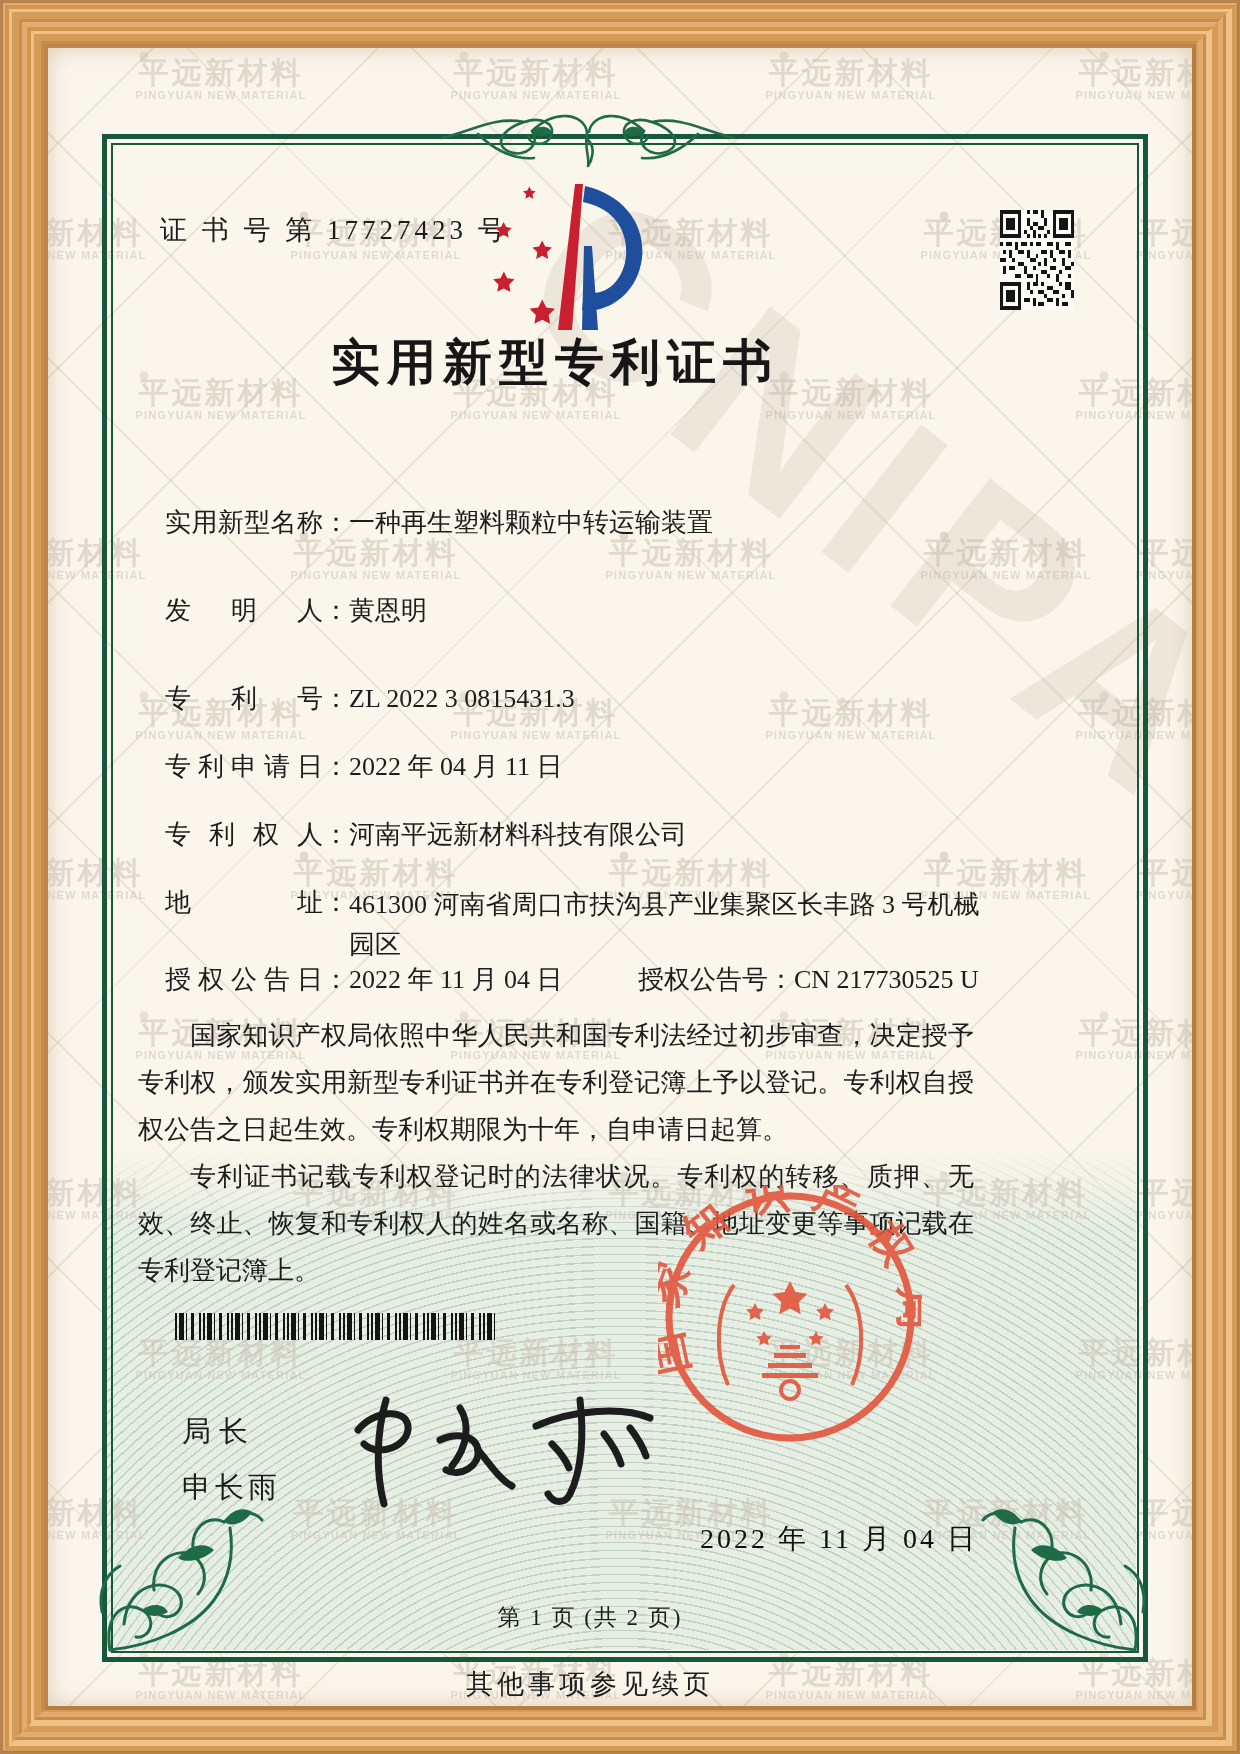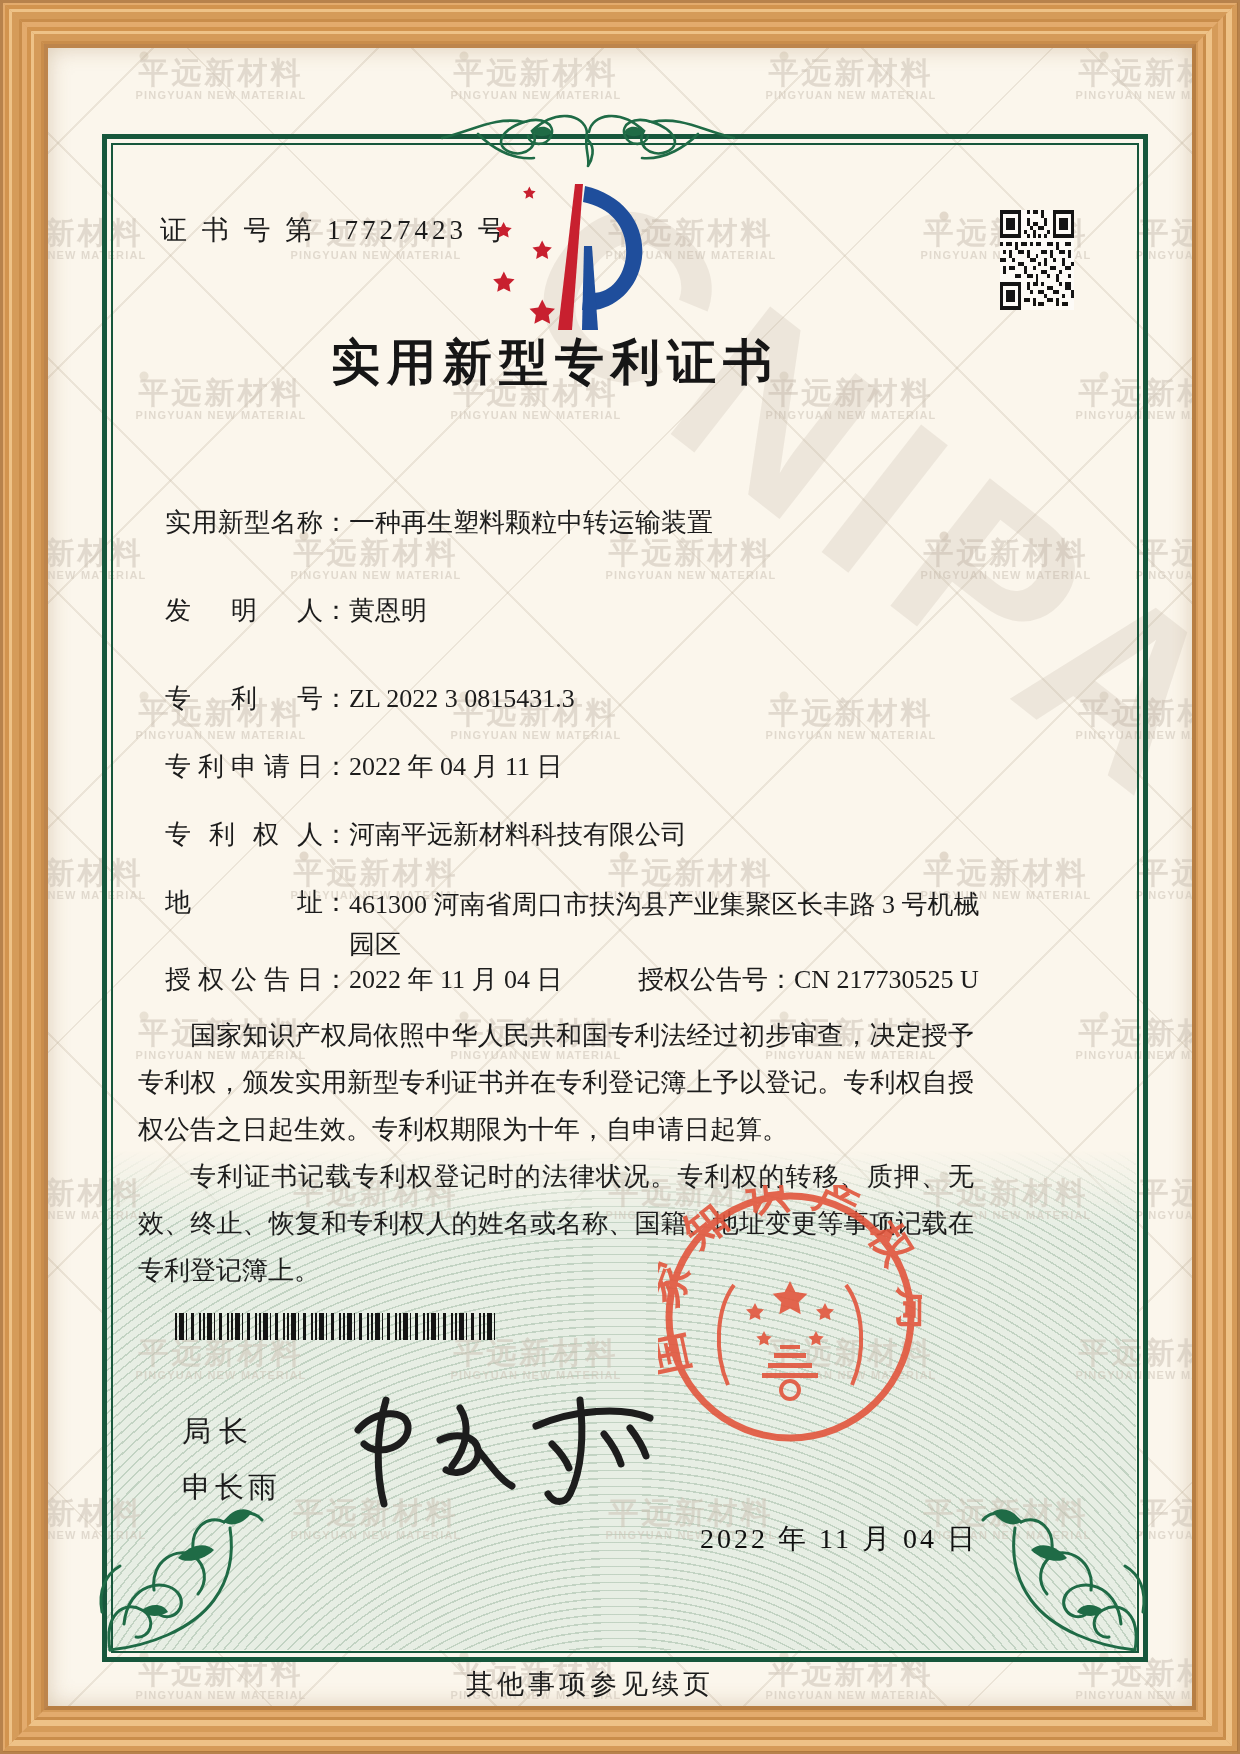--- a/index.html
+++ b/index.html
@@ -446,20 +446,21 @@
       <g fill="none" stroke-width="4">
         <path d="M70,200 C56,168 58,124 76,100"></path>
         <path d="M194,200 C208,168 206,124 188,100"></path>
         <circle cx="132" cy="205" r="9"></circle>
       </g>
     </g>
   </svg>
 
   <div class="abs seal-date">2022 年 11 月 04 日</div>
 
+  <div class="abs pageinfo">第 1 页 (共 2 页)</div>
   <div class="abs footnote">其他事项参见续页</div>
 
   <div class="wood wood-top"></div>
   <div class="wood wood-bottom"></div>
   <div class="wood wood-left"></div>
   <div class="wood wood-right"></div>
   <div class="bevel"></div>
   <div class="outer-edge"></div>
 </div>
 

